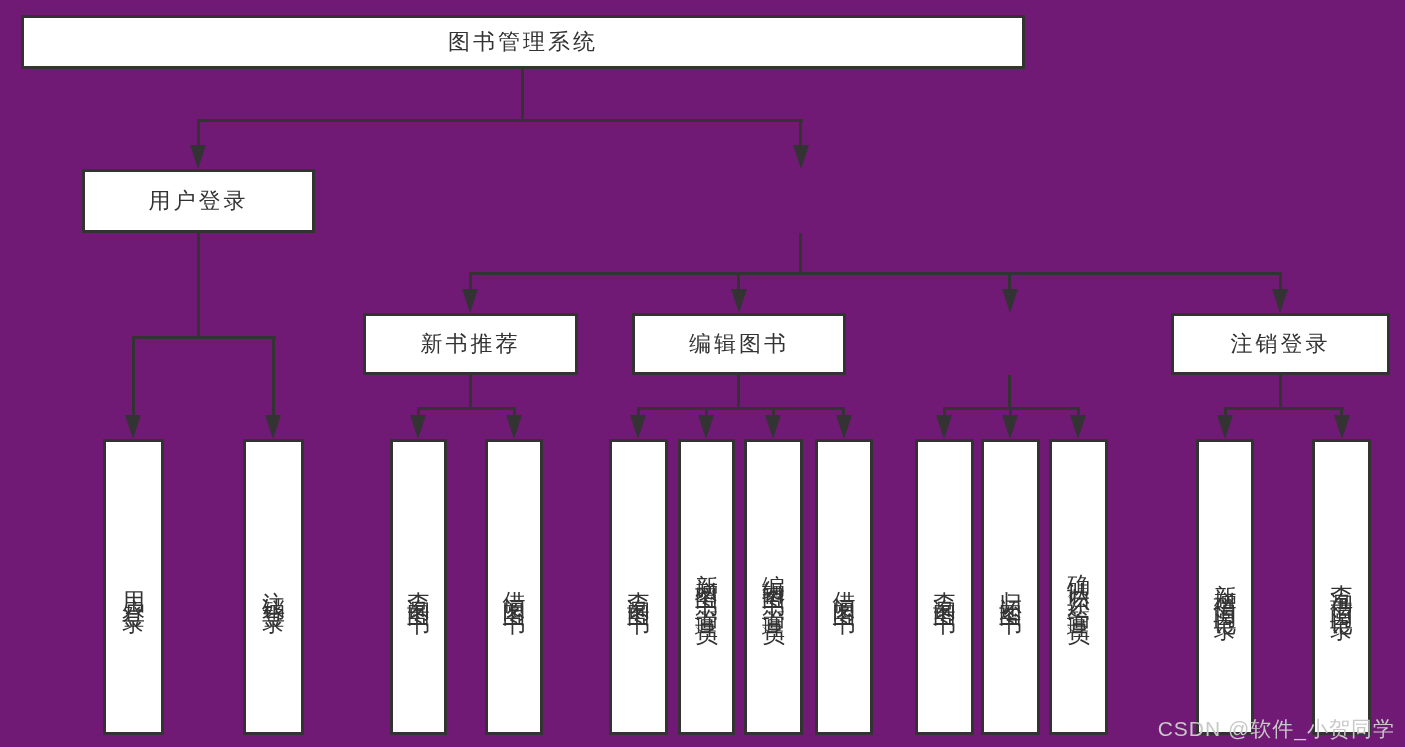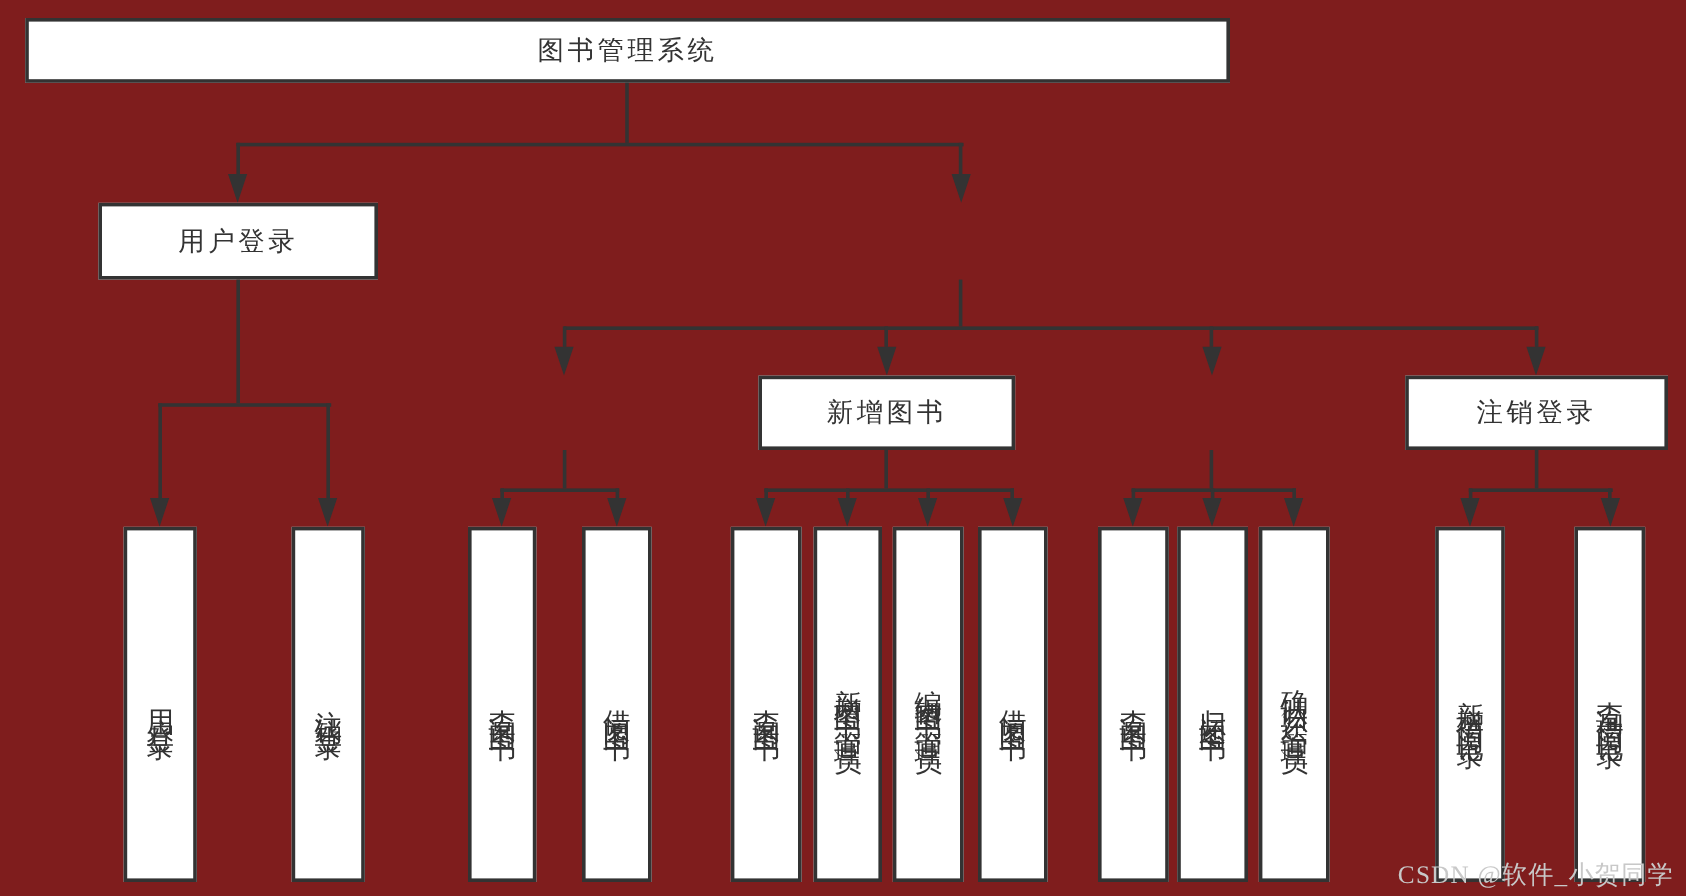--- a/index.html
+++ b/index.html
@@ -1,19 +1,19 @@
 <!DOCTYPE html>
 <html><head>
 <meta charset="utf-8">
 <style>
   html,body { margin:0; padding:0; background:#ffffff; }
   .stage {
     position:relative; width:1405px; height:747px;
-    background:#7f1d1d; overflow:hidden;
-    font-family:Liberation Serif, serif;
+    background:#701a75; overflow:hidden;
+    font-family:Liberation Sans, sans-serif;
     color:#333333;
   }
   .box {
     position:absolute; box-sizing:border-box;
     border:3px solid #333333; background:#ffffff;
     display:flex; align-items:center; justify-content:center;
     color:#333333;
   }
   .h-label { font-size:22px; letter-spacing:3px; white-space:nowrap; }
   .title-label { font-size:22px; letter-spacing:3px; white-space:nowrap; }
@@ -63,21 +63,22 @@
   <div class="hline" style="left:470px; top:272px; width:812px;"></div>
   <div class="vline" style="left:469px; top:272px; height:17px;"></div>
   <div class="arrow" style="left:462px; top:289px;"></div>
   <div class="vline" style="left:737px; top:272px; height:17px;"></div>
   <div class="arrow" style="left:731px; top:289px;"></div>
   <div class="vline" style="left:1008px; top:272px; height:17px;"></div>
   <div class="arrow" style="left:1002px; top:289px;"></div>
   <div class="vline" style="left:1279px; top:272px; height:17px;"></div>
   <div class="arrow" style="left:1272px; top:289px;"></div>
 
-  <div class="box h-label" style="left:632px; top:313px; width:214px; height:62px;">新增图书</div>
+  <div class="box h-label" style="left:363px; top:313px; width:215px; height:62px;">新书推荐</div>
+  <div class="box h-label" style="left:632px; top:313px; width:214px; height:62px;">编辑图书</div>
   <div class="box h-label" style="left:1171px; top:313px; width:219px; height:62px;">注销登录</div>
 
   <div class="vline" style="left:469px; top:375px; height:32px;"></div>
   <div class="hline" style="left:417px; top:407px; width:99px;"></div>
   <div class="vline" style="left:417px; top:407px; height:10px;"></div>
   <div class="arrow" style="left:410px; top:415px;"></div>
   <div class="vline" style="left:513px; top:407px; height:10px;"></div>
   <div class="arrow" style="left:506px; top:415px;"></div>
 
   <div class="vline" style="left:737px; top:375px; height:32px;"></div>

